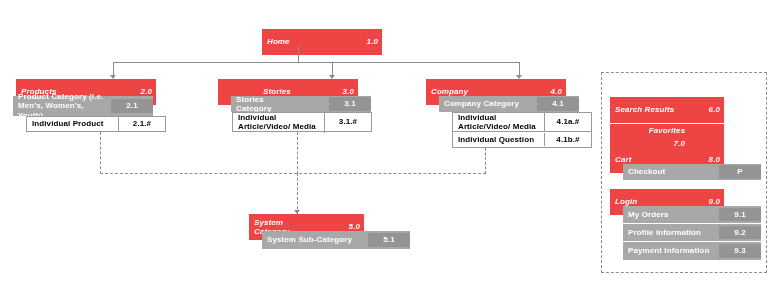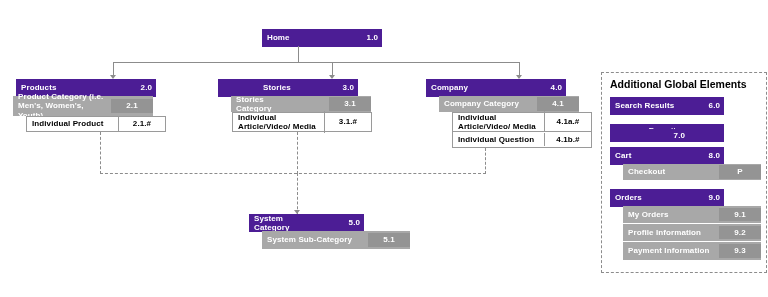--- a/index.html
+++ b/index.html
@@ -34,23 +34,24 @@
     overflow: hidden;
   }
   .node .code {
     flex: 0 0 auto;
     text-align: center;
     padding: 2px 4px;
     box-sizing: border-box;
   }
   
   .lvl1 {
-    background: #4c1d95;
+    background: #ef4444;
     color: #ffffff;
-    height: 18px;
+    height: 26px;
+    font-style: italic;
   }
   .lvl1 .code {
     width: 44px;
     text-align: right;
   }
   
   .lvl2 {
     background: #a8a8a8;
     color: #ffffff;
   }
@@ -196,21 +197,20 @@
     <span class="code">5.0</span>
   </div>
 
   <div class="node lvl2" style="left:262px; top:231px; width:148px; height:18px;">
     <span class="lbl">System Sub-Category</span>
     <span class="code">5.1</span>
   </div>
 
   <div id="global-panel" style="left:601px; top:72px; width:166px; height:201px;"></div>
 
-  <div id="global-title" style="left:610px; top:78px;">Additional Global Elements</div>
 
   <div class="node lvl1" style="left:610px; top:97px; width:114px;">
     <span class="lbl">Search Results</span>
     <span class="code">6.0</span>
   </div>
 
   <div class="node lvl1" style="left:610px; top:124px; width:114px;flex-direction:column;">
     <span class="lbl">Favorites</span>
     <span class="code">7.0</span>
   </div>
@@ -219,21 +219,21 @@
     <span class="lbl">Cart</span>
     <span class="code">8.0</span>
   </div>
 
   <div class="node lvl2" style="left:623px; top:164px; width:138px; height:16px;">
     <span class="lbl">Checkout</span>
     <span class="code">P</span>
   </div>
 
   <div class="node lvl1" style="left:610px; top:189px; width:114px;">
-    <span class="lbl">Orders</span>
+    <span class="lbl">Login</span>
     <span class="code">9.0</span>
   </div>
 
   <div class="node lvl2" style="left:623px; top:206px; width:138px; height:18px; border-bottom:1px solid #ffffff;">
     <span class="lbl">My Orders</span>
     <span class="code">9.1</span>
   </div>
 
   <div class="node lvl2" style="left:623px; top:224px; width:138px; height:18px; border-bottom:1px solid #ffffff;">
     <span class="lbl">Profile Information</span>

